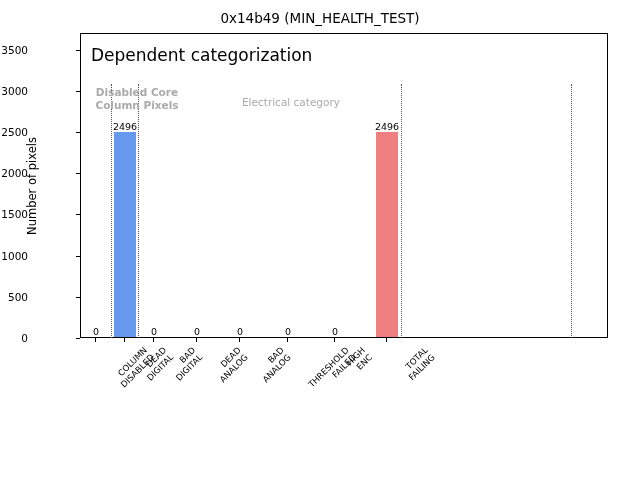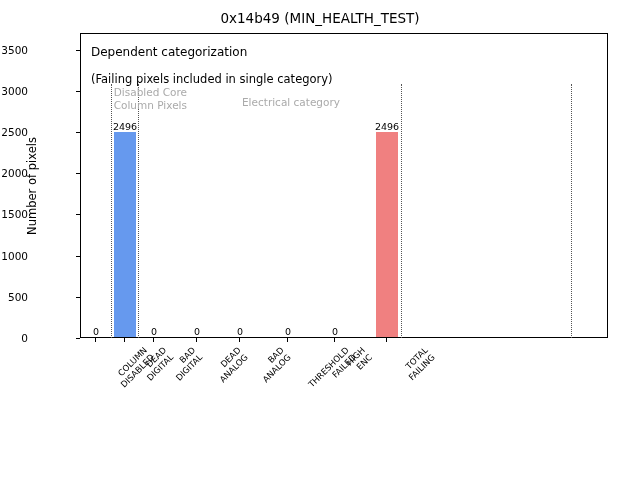--- a/index.html
+++ b/index.html
@@ -114,21 +114,21 @@
   .annot {
     position: absolute;
     font-size: 10.5px;
     color: #aaaaaa;
     text-align: center;
     line-height: 13px;
     white-space: pre-line;
   }
   #annot-header1 {
     position: absolute;
-    font-size: 12px;
+    font-size: 17px;
     color: #000000;
     left: 92px;
     top: 45px;
   }
   #annot-header2 {
     position: absolute;
     font-size: 11.5px;
     color: #000000;
     left: 92px;
     top: 73px;
@@ -182,23 +182,22 @@
     <div class="bar-label" style="left:15px; top:292px;">0</div>
     <div class="bar-label" style="left:44px; top:86.5px;">2496</div>
     <div class="bar-label" style="left:73px; top:292px;">0</div>
     <div class="bar-label" style="left:116px; top:292px;">0</div>
     <div class="bar-label" style="left:159px; top:292px;">0</div>
     <div class="bar-label" style="left:207px; top:292px;">0</div>
     <div class="bar-label" style="left:254px; top:292px;">0</div>
     <div class="bar-label" style="left:306px; top:86.5px;">2496</div>
 
     <div id="annot-header1" style="left:10px; top:11px;">Dependent categorization</div>
-    <div id="annot-header2" style="left:10px; top:38px;">(Failing pixels included in single category)</div>
-
-    <div class="annot" style="left:6px; top:52px; width:100px; text-align:right;">Disabled Core<br>Column Pixels</div>
+
+    <div class="annot" style="left:6px; top:52px; width:100px; text-align:center;font-weight:bold;">Disabled Core<br>Column Pixels</div>
     <div class="annot" style="left:130px; top:62px; width:160px;">Electrical category</div>
   </div>
 
   <div class="xtick-mark" style="left:95px;"></div>
   <div class="xtick-mark" style="left:124px;"></div>
   <div class="xtick-mark" style="left:153px;"></div>
   <div class="xtick-mark" style="left:196px;"></div>
   <div class="xtick-mark" style="left:239px;"></div>
   <div class="xtick-mark" style="left:287px;"></div>
   <div class="xtick-mark" style="left:334px;"></div>

